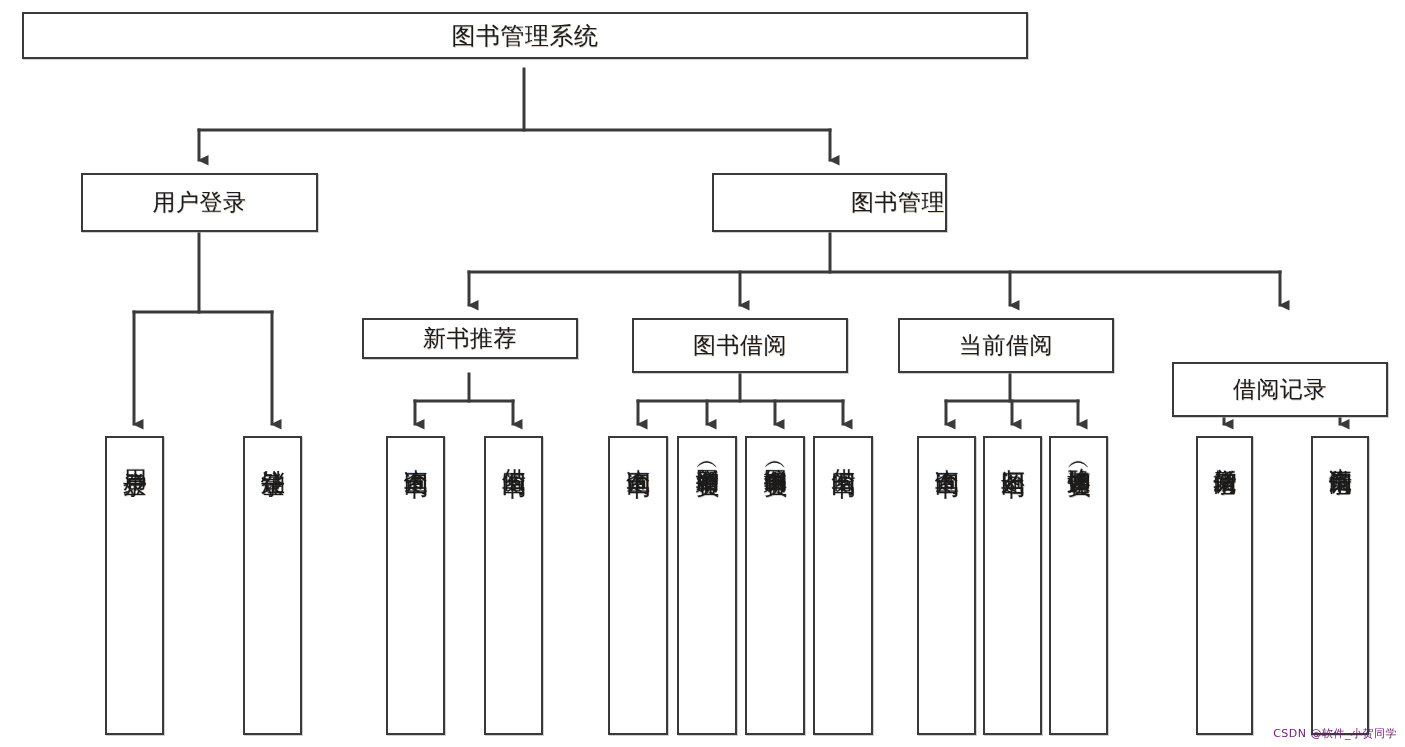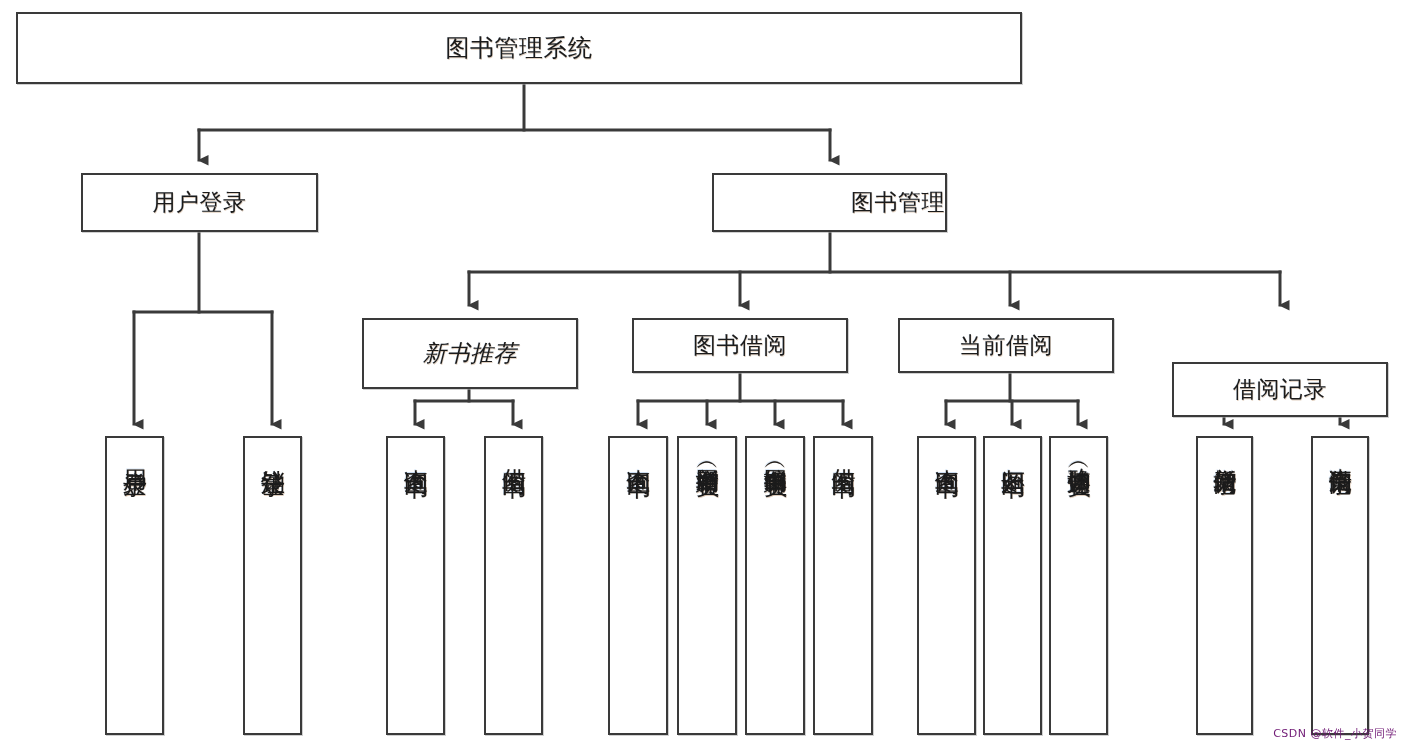--- a/index.html
+++ b/index.html
@@ -128,32 +128,32 @@
       <line x1="1012" y1="401" x2="1012" y2="424" marker-end="url(#arrow)"></line>
       <line x1="1078" y1="401" x2="1078" y2="424" marker-end="url(#arrow)"></line>
 
       <line x1="1280" y1="374" x2="1280" y2="406"></line>
       <line x1="1224" y1="406" x2="1340" y2="406"></line>
       <line x1="1224" y1="406" x2="1224" y2="424" marker-end="url(#arrow)"></line>
       <line x1="1340" y1="406" x2="1340" y2="424" marker-end="url(#arrow)"></line>
     </g>
   </svg>
 
-  <div class="node h-node root-node" style="left:16px; top:12px; width:1006px; height:72px;">
+  <div class="node h-node root-node" style="left:22px; top:12px; width:1006px; height:47px;">
     <span class="node-label">图书管理系统</span>
   </div>
 
   <div class="node h-node" style="left:81px; top:173px; width:237px; height:59px;">
     <span class="node-label">用户登录</span>
   </div>
   <div class="node h-node" style="left:712px; top:173px; width:235px; height:59px;justify-content:flex-end;">
     <span class="node-label">图书管理</span>
   </div>
 
-  <div class="node h-node" style="left:362px; top:318px; width:216px; height:71px;font-style:italic;">
+  <div class="node h-node" style="left:362px; top:318px; width:216px; height:41px;">
     <span class="node-label">新书推荐</span>
   </div>
   <div class="node h-node" style="left:632px; top:318px; width:216px; height:55px;">
     <span class="node-label">图书借阅</span>
   </div>
   <div class="node h-node" style="left:870px; top:318px; width:216px; height:55px;margin-left:28px;">
     <span class="node-label">当前借阅</span>
   </div>
   <div class="node h-node" style="left:1172px; top:318px; width:216px; height:55px;margin-top:44px;">
     <span class="node-label">借阅记录</span>

